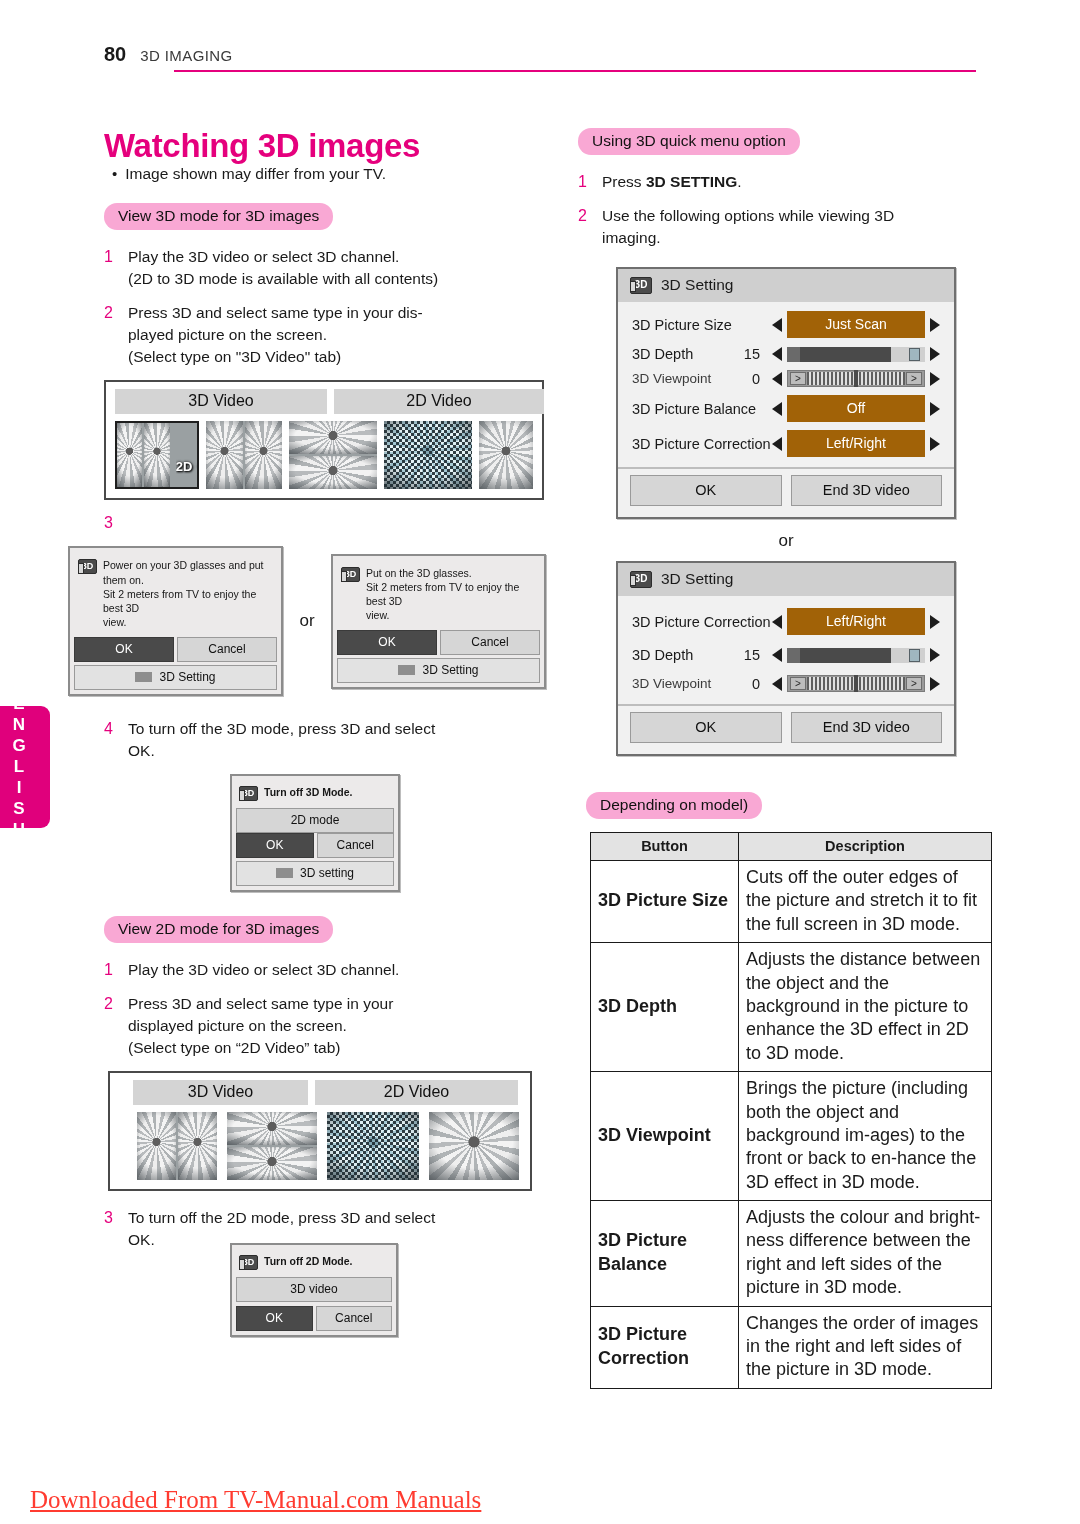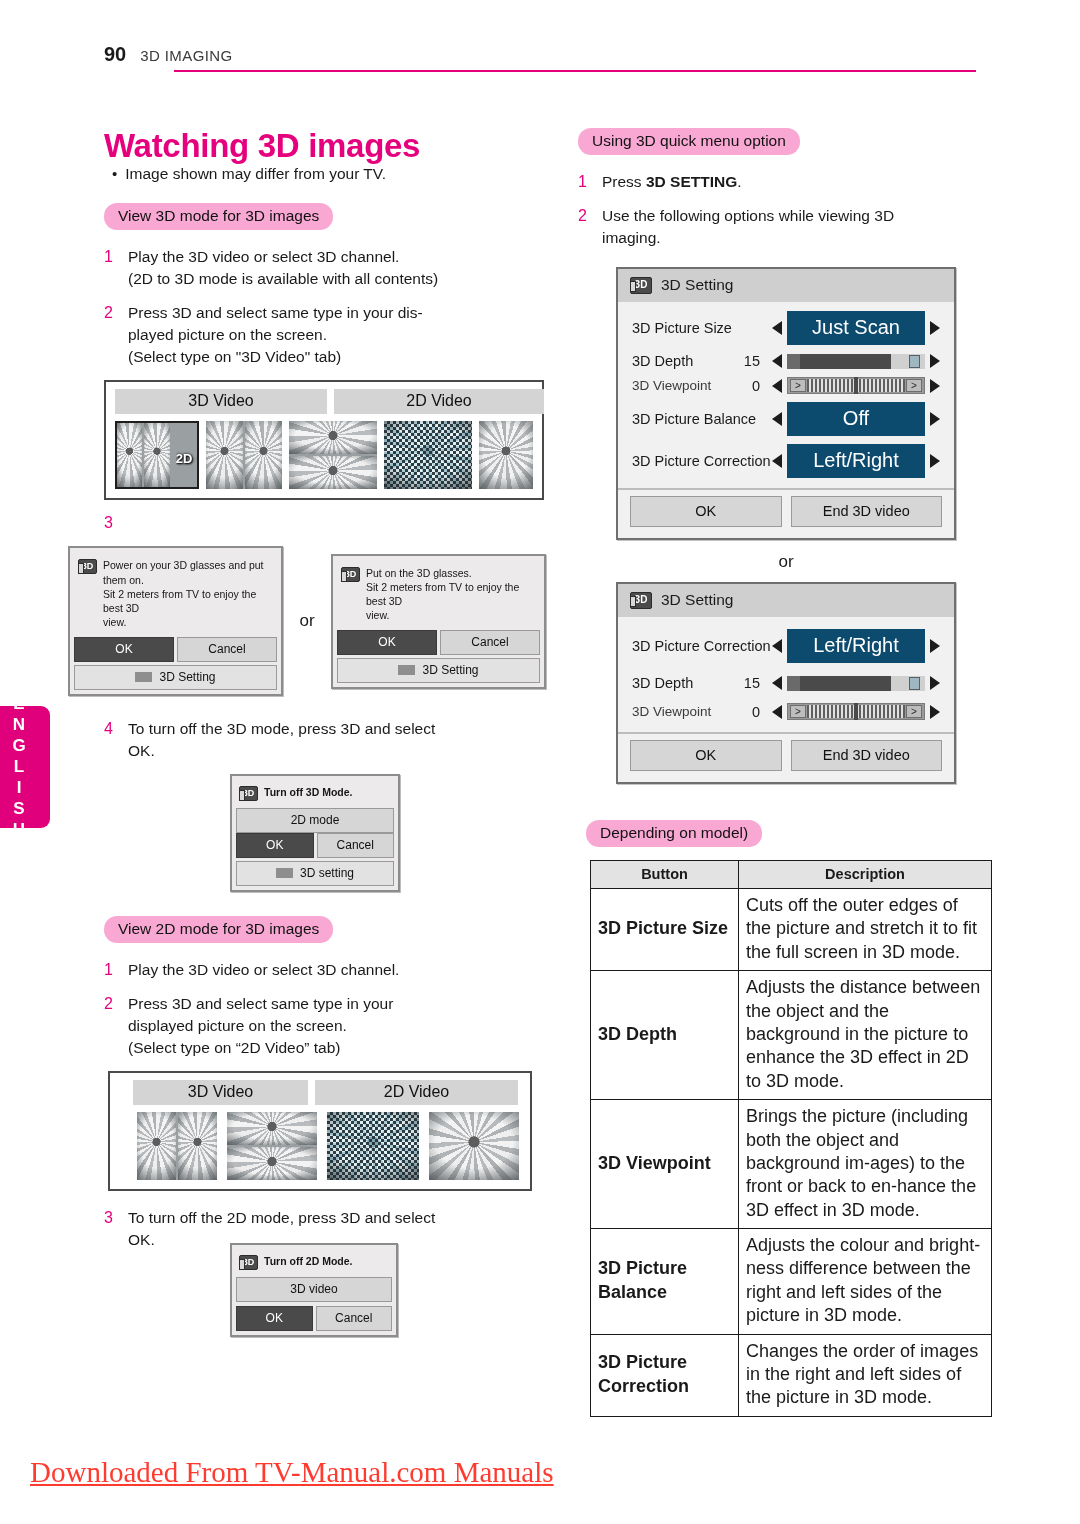--- a/index.html
+++ b/index.html
@@ -125,21 +125,21 @@
         #ddeff3 251deg 261deg, #a9ccd6 261deg 269deg, #e6f4f7 269deg 279deg, #a2c6d2 279deg 287deg,
         #dff0f4 287deg 297deg, #a9ccd6 297deg 305deg, #e6f4f7 305deg 315deg, #a2c6d2 315deg 323deg,
         #ddeff3 323deg 333deg, #a9ccd6 333deg 341deg, #e6f4f7 341deg 351deg, #a2c6d2 351deg 360deg),
       linear-gradient(#bcd8e0, #9dbfca);
   }
   .thumb.split-v { display: flex; gap: 2px; }
   .thumb.split-v > div { position: relative; flex: 1; overflow: hidden; }
   .thumb.split-h { display: flex; flex-direction: column; gap: 2px; }
   .thumb.split-h > div { position: relative; flex: 1; overflow: hidden; }
   .badge-2d3d {
-    position: absolute; z-index: 5; top: 3px; left: 4px; right: 4px;
+    position: absolute; z-index: 5; top: 11px; left: 4px; right: 4px;
     display: flex; align-items: center; gap: 5px;
     color: #fff; font-size: 13px; font-weight: bold;
     text-shadow: 0 0 3px #000, 1px 1px 2px #000;
   }
   .badge-2d3d .arrow { font-size: 12px; }
 
   
   .tvdlg {
     background: #eceaea; border: 2px solid #8c8c8c;
     box-shadow: 1px 1px 0 #bdbdbd;
@@ -197,22 +197,22 @@
   }
   .sp-ctrl { display: flex; align-items: center; gap: 5px; flex: 0 0 auto; width: 168px; }
   .sp-ctrl.offset { margin-left: auto; }
   .arrow-l, .arrow-r {
     width: 0; height: 0; border-top: 7px solid transparent; border-bottom: 7px solid transparent;
     flex: 0 0 auto;
   }
   .arrow-l { border-right: 10px solid #1c1c1c; }
   .arrow-r { border-left: 10px solid #1c1c1c; }
   .opt-box {
-    flex: 1; background: #0c4a6e; color: #fff; text-align: center;
-    font-size: 20px; padding: 5px 0 6px 0;
+    flex: 1; background: #a16207; color: #fff; text-align: center;
+    font-size: 14px; padding: 5px 0 6px 0;
   }
   .slider-depth {
     flex: 1; height: 15px; background: #d0d0d0; position: relative;
     display: flex; align-items: center;
   }
   .slider-depth .knob-l { width: 13px; height: 15px; background: #6a6a6a; }
   .slider-depth .fill { height: 15px; background: #4a4a4a; width: 66%; }
   .slider-depth .knob-r {
     position: absolute; right: 5px; width: 11px; height: 13px;
     background: #9fb7c0; border: 1px solid #556066;
@@ -255,33 +255,33 @@
   }
   .desc-table td {
     border: 1px solid #1a1a1a; font-size: 18px; line-height: 1.3;
     padding: 5px 7px 6px 7px; vertical-align: middle;
   }
   .desc-table td.btn-cell { font-weight: bold; width: 148px; }
   .desc-table td.desc-cell { vertical-align: top; }
 
   
   .watermark {
-    position: absolute; left: 30px; top: 1456px;
+    position: absolute; left: 30px; top: 1486px;
     font-family: "Liberation Serif", serif;
-    font-size: 29px; color: #ff3b30; text-decoration: underline;
+    font-size: 25px; color: #ff3b30; text-decoration: underline;
     white-space: nowrap;
   }
 </style>
 </head>
 <body>
 
 <div class="page">
 
   <div class="page-header">
-    <div class="page-num">90</div>
+    <div class="page-num">80</div>
     <div class="header-title">3D IMAGING</div>
   </div>
   <div class="header-rule"></div>
 
   <div class="lang-tab">
     <span>ENGLISH</span>
   </div>
 
   <div class="col-left">
 

